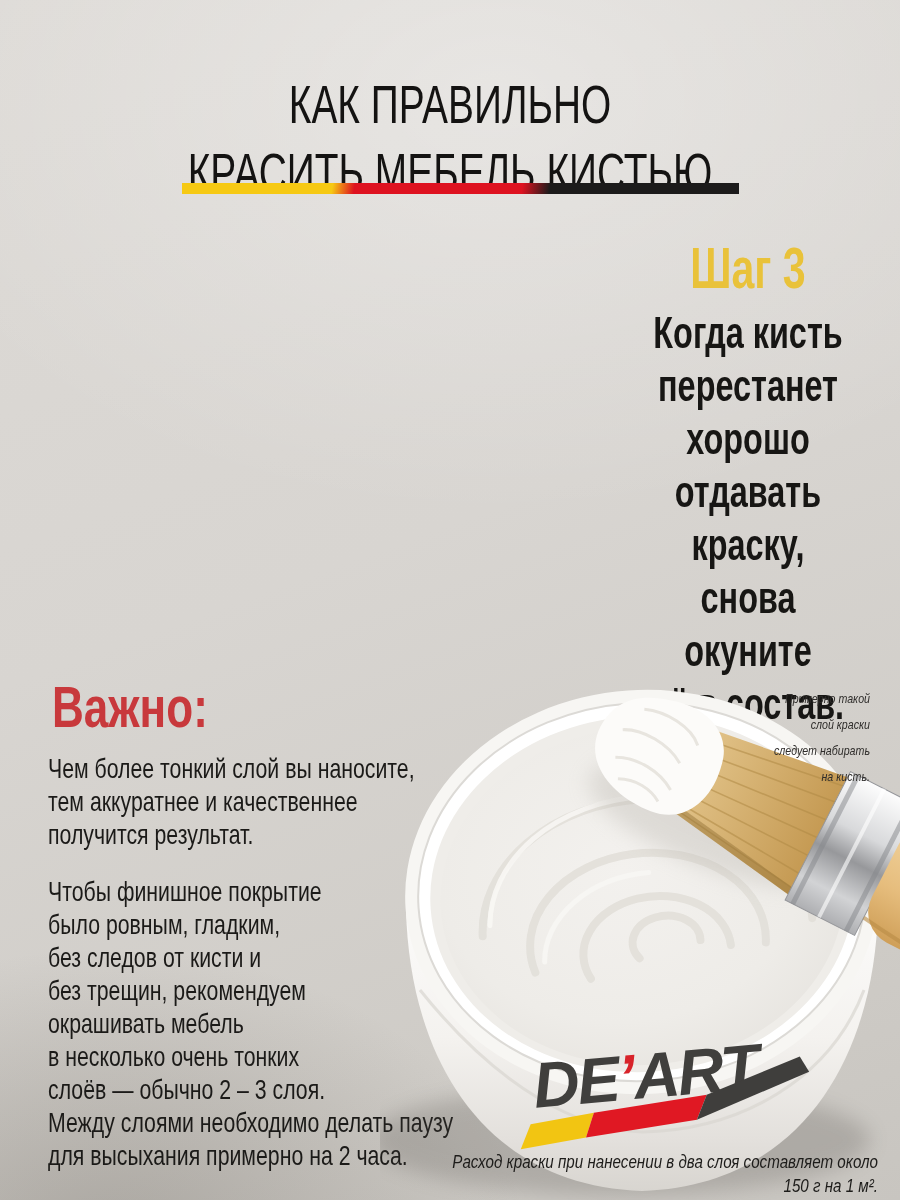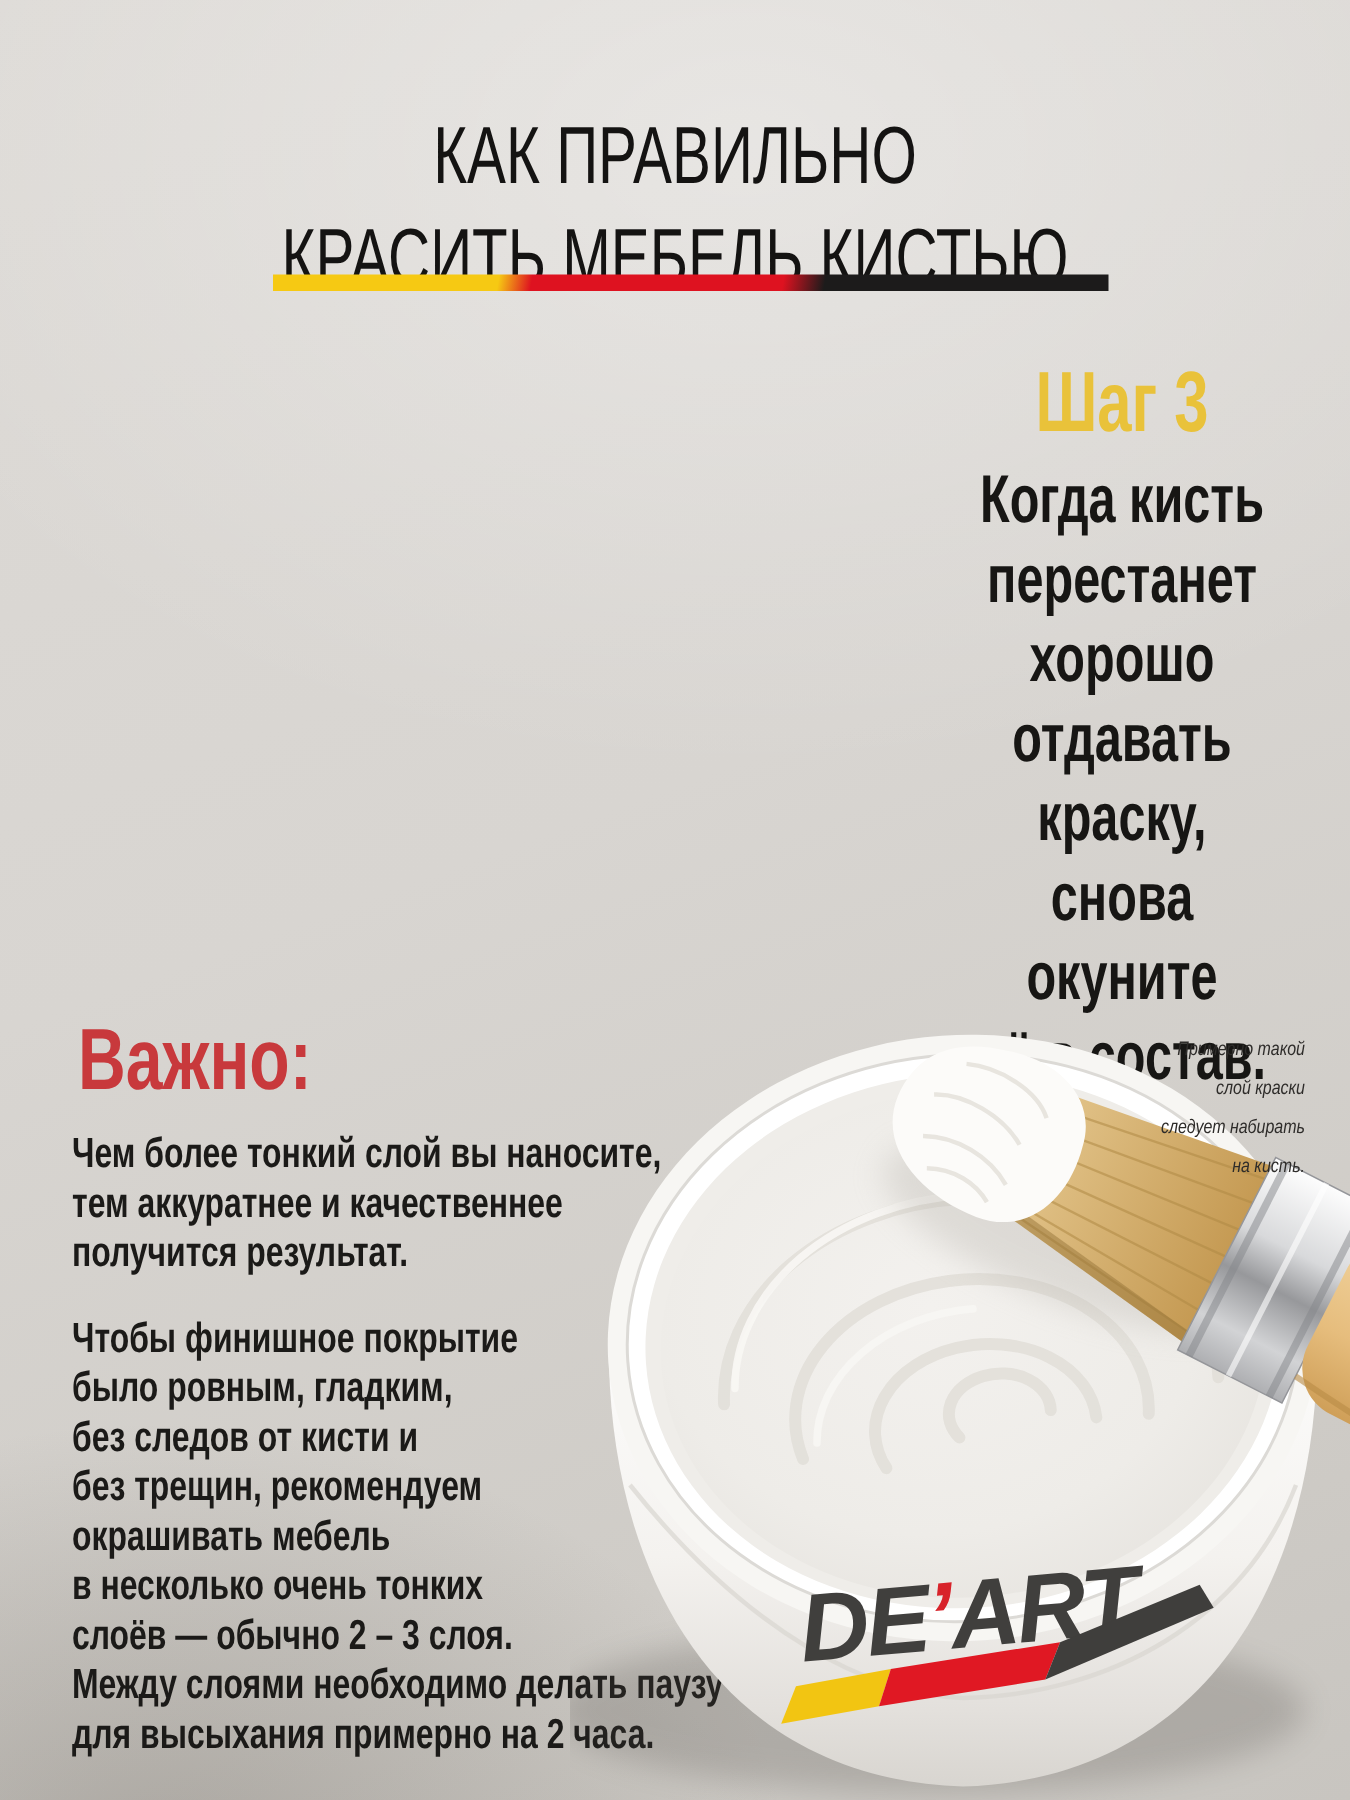--- a/index.html
+++ b/index.html
@@ -35,21 +35,21 @@
   .step h2{
     margin:0 0 8px 0;font-size:57px;line-height:60px;font-weight:bold;color:#e9c23a;
   }
   .step .body{font-size:45px;font-weight:bold;color:#171614;}
   .step-1 .body{line-height:61px;}
   .step-2 .body{line-height:50px;}
   .step-3 .body{line-height:53px;}
 
   .important{position:absolute;left:48px;top:672px;width:520px;color:#171614;}
   .important h3{margin:4px;font-size:58px;line-height:62px;font-weight:bold;color:#c8393c;}
-  .imp-p{position:absolute;left:0;font-size:28px;font-weight:bold;line-height:33px;color:#1b1a18;}
+  .imp-p{position:absolute;left:0;font-size:28px;font-weight:normal;line-height:33px;color:#1b1a18;}
   .imp-p1{top:80px;width:520px;}
   .imp-p2{top:203px;width:600px;}
 
   .photo{position:absolute;left:380px;top:660px;width:520px;height:540px;}
   .caption{
     position:absolute;right:30px;top:686px;width:220px;text-align:right;
     font-style:italic;font-size:13px;line-height:26px;color:#2e2c2a;z-index:5;
   }
   .footnote{
     position:absolute;right:22px;top:1150px;width:520px;text-align:right;
@@ -209,14 +209,17 @@
     </g>
   </svg>
 
   <div class="caption">
       <span class="cond-r">Примерно такой
 слой краски
 следует набирать
 на кисть.</span>
     </div>
 
+  <div class="footnote">
+      <span class="cond-r">Расход краски при нанесении в два слоя составляет около 150 г на 1 м².</span>
+    </div>
 
 </div>
 
 </body></html>

